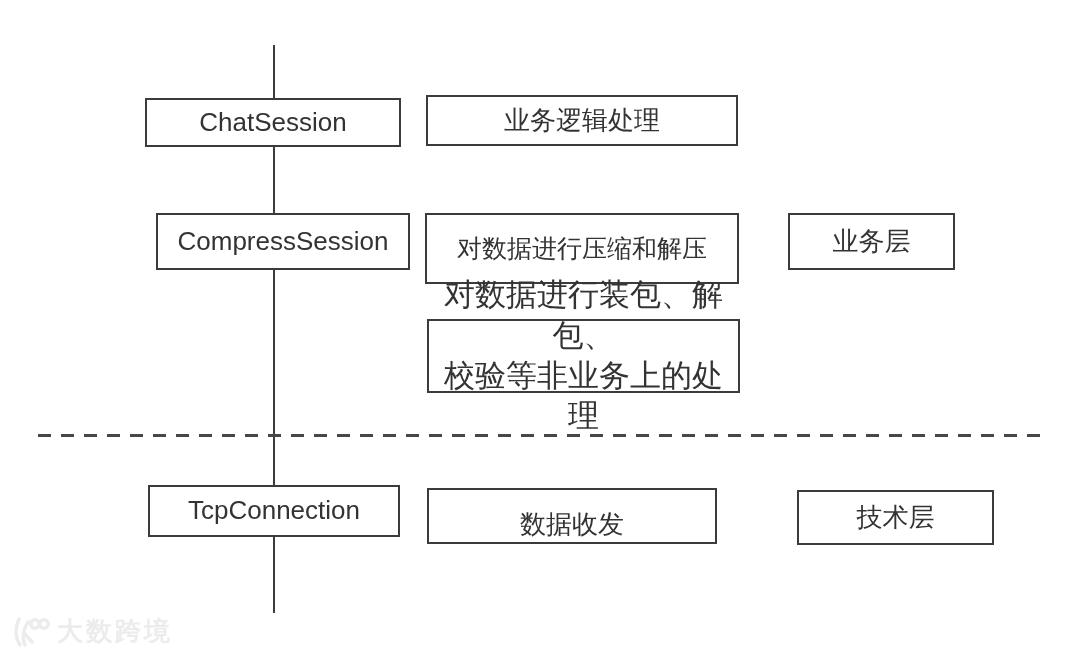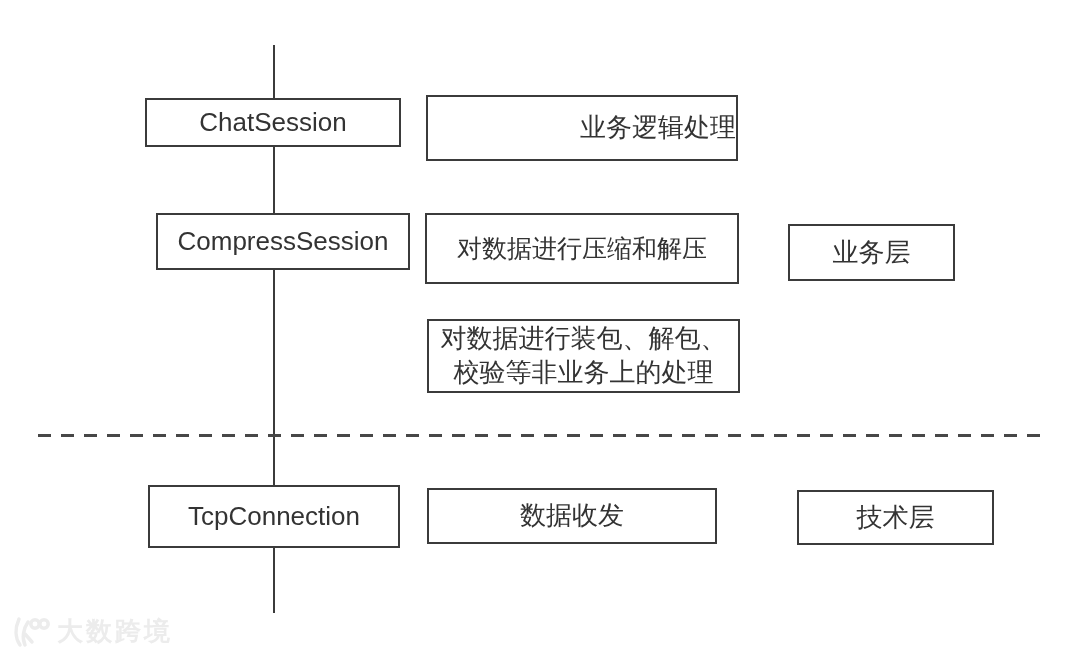--- a/index.html
+++ b/index.html
@@ -35,28 +35,28 @@
     border:2px solid var(--border);
     background:#fff;
     display:flex;align-items:center;justify-content:center;
     color:var(--text);
     font-size:26px;
     line-height:1.3;
     text-align:center;
     white-space:pre-line;
   }
   #n-chat {left:145px;top:98px; width:256px;height:49px;}
-  #d-chat {left:426px;top:95px; width:312px;height:66px;justify-content:flex-end;}
+  #d-chat {left:426px;top:95px; width:312px;height:51px;}
   #n-comp {left:148px;top:213px;width:254px;height:57px;margin-left:8px;}
   #d-comp {left:425px;top:213px;width:314px;height:71px;font-size:25px;}
-  #l-biz  {left:788px;top:213px;width:167px;height:57px;margin-top:11px;}
+  #l-biz  {left:788px;top:213px;width:167px;height:57px;}
   #n-tcps {left:149px;top:327px;width:251px;height:59px;}
-  #d-tcps {left:427px;top:319px;width:313px;height:74px;font-size:26px;}
-  #n-tcpc {left:148px;top:485px;width:252px;height:63px;}
-  #d-tcpc {left:427px;top:488px;width:290px;height:56px;}
+  #d-tcps {left:427px;top:319px;width:313px;height:74px;font-size:31px;}
+  #n-tcpc {left:148px;top:485px;width:252px;height:52px;}
+  #d-tcpc {left:427px;top:488px;width:290px;height:56px;align-items:flex-end;}
   #l-tech {left:797px;top:490px;width:197px;height:55px;}
   .watermark{
     position:absolute;
     left:12px;top:614px;
     display:flex;align-items:center;gap:7px;
     color:var(--watermark);
     font-size:26px;
     font-weight:bold;
     letter-spacing:3px;
     user-select:none;

